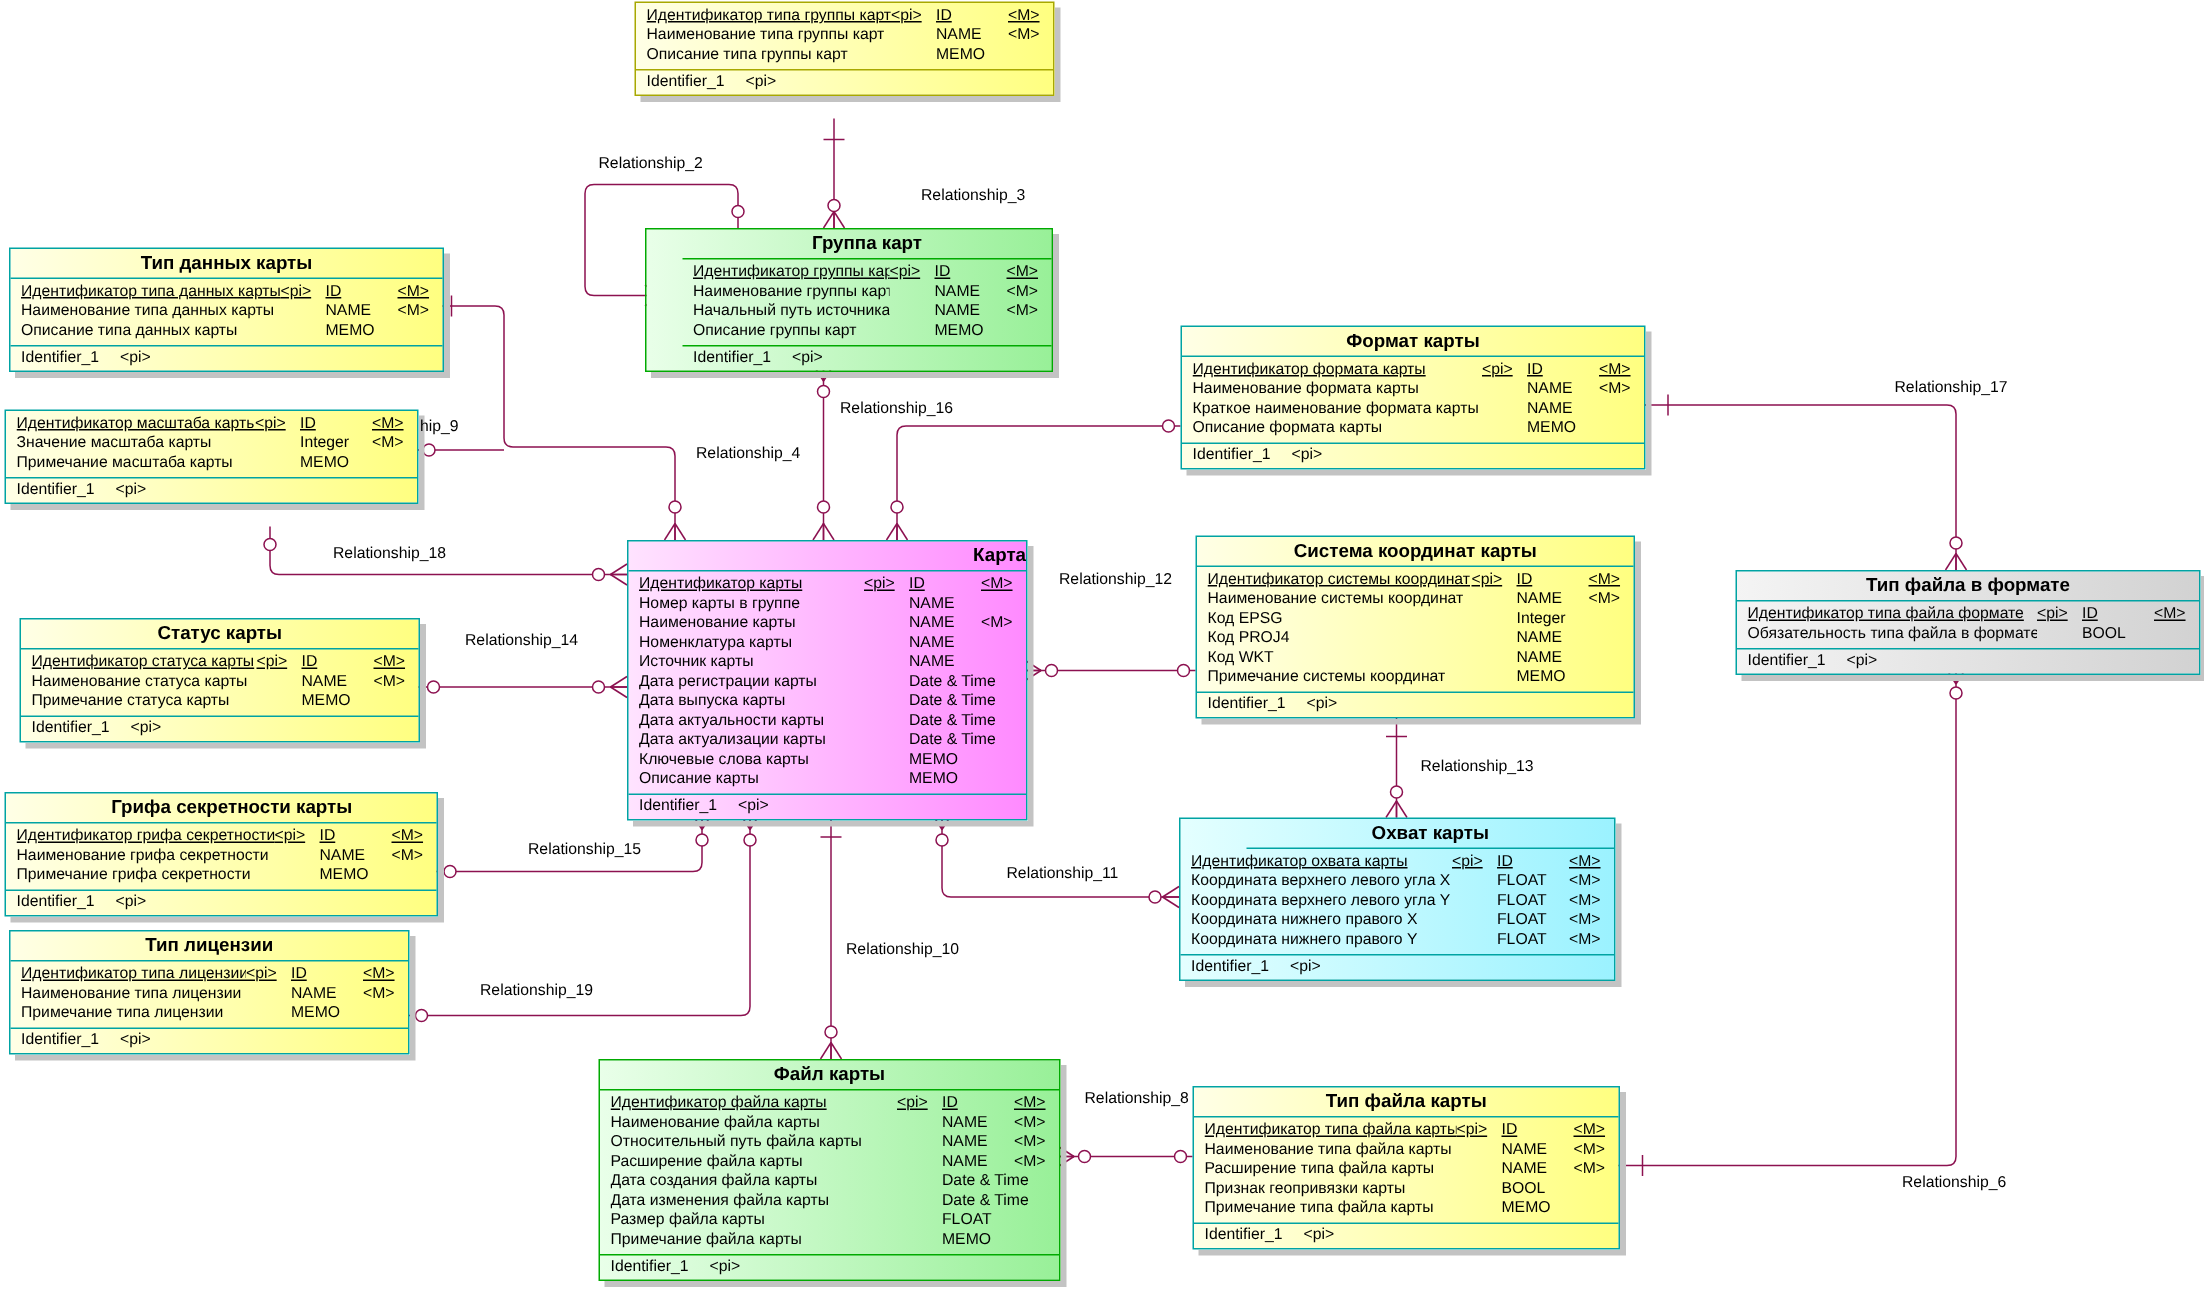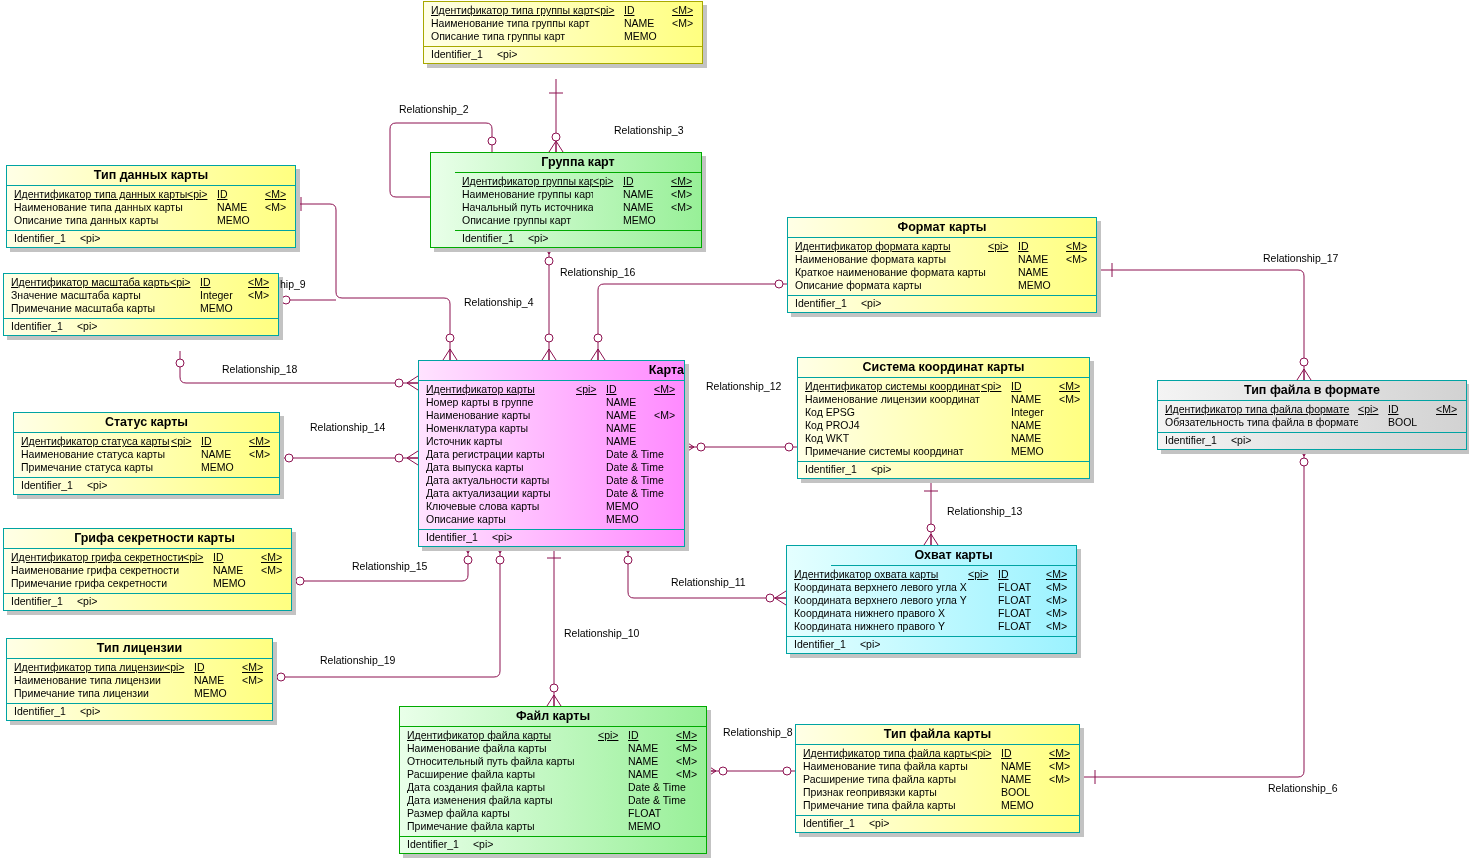--- a/index.html
+++ b/index.html
@@ -277,21 +277,21 @@
         </div>
         <div class="e-row">
           <span class="a-name">Примечание грифа секретности</span>
           <span class="a-pi"></span>
           <span class="a-type">MEMO</span>
           <span class="a-m"></span>
         </div>
       </div>
       <div class="e-id" style="border-top-color: rgb(0, 163, 163);"><span>Identifier_1</span><span class="id-flag">&lt;pi&gt;</span></div>
     </div>
-    <div class="entity" style="left: 6px; top: 638px; width: 265px; border-color: rgb(0, 163, 163); background: linear-gradient(to right, rgb(255, 255, 230), rgb(255, 255, 128));">
+    <div class="entity" style="left: 6px; top: 620px; width: 265px; border-color: rgb(0, 163, 163); background: linear-gradient(to right, rgb(255, 255, 230), rgb(255, 255, 128));">
       <div class="e-title" style="border-bottom-color: rgb(0, 163, 163);">Тип лицензии</div>
       <div class="e-attrs">
         <div class="e-row key">
           <span class="a-name">Идентификатор типа лицензии</span>
           <span class="a-pi">&lt;pi&gt;</span>
           <span class="a-type">ID</span>
           <span class="a-m">&lt;M&gt;</span>
         </div>
         <div class="e-row">
           <span class="a-name">Наименование типа лицензии</span>
@@ -413,21 +413,21 @@
     <div class="entity" style="left: 797px; top: 357px; width: 291px; border-color: rgb(0, 163, 163); background: linear-gradient(to right, rgb(255, 255, 230), rgb(255, 255, 128));">
       <div class="e-title" style="border-bottom-color: rgb(0, 163, 163);">Система координат карты</div>
       <div class="e-attrs">
         <div class="e-row key">
           <span class="a-name">Идентификатор системы координат</span>
           <span class="a-pi">&lt;pi&gt;</span>
           <span class="a-type">ID</span>
           <span class="a-m">&lt;M&gt;</span>
         </div>
         <div class="e-row">
-          <span class="a-name">Наименование лицензии координат</span>
+          <span class="a-name">Наименование системы координат</span>
           <span class="a-pi"></span>
           <span class="a-type">NAME</span>
           <span class="a-m">&lt;M&gt;</span>
         </div>
         <div class="e-row">
           <span class="a-name">Код EPSG</span>
           <span class="a-pi"></span>
           <span class="a-type">Integer</span>
           <span class="a-m"></span>
         </div>

